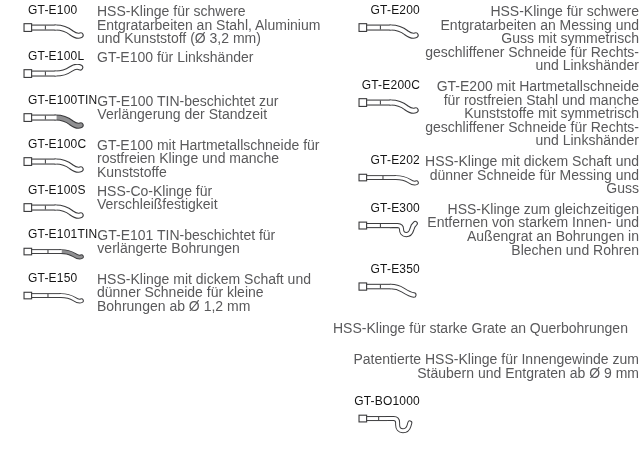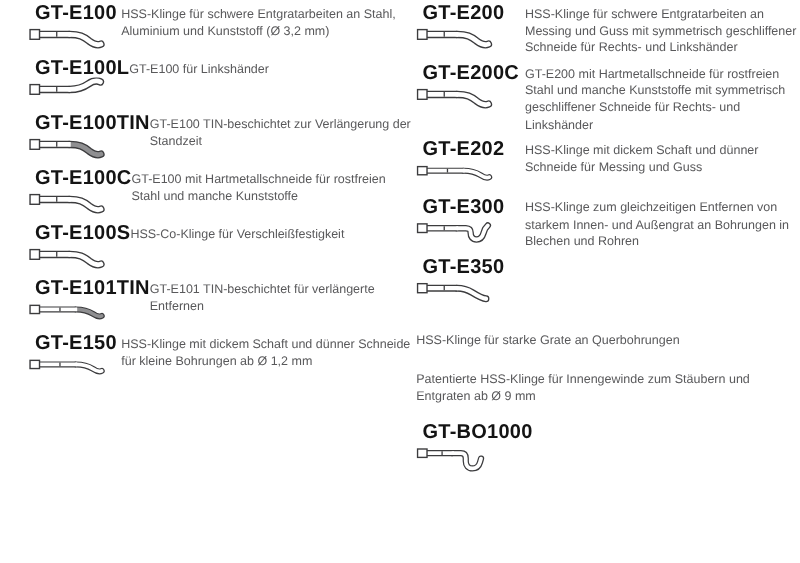--- a/index.html
+++ b/index.html
@@ -7,38 +7,38 @@
     width: 640px;
     height: 450px;
     position: relative;
     overflow: hidden;
     background: var(--bg, #ffffff);
     font-family: "Liberation Sans", sans-serif;
   }
   .catalog { position: absolute; inset: 0; }
   .col { position: absolute; top: 4px; }
   .col-left  { left: 23px;  width: 306px; }
-  .col-right { left: 333px; width: 306px; }
+  .col-right { left: 333px; width: 306px; text-align: right; }
   .row { display: flex; align-items: flex-start; }
   .col-left  .row { margin-bottom: 4px; min-height: 37px; }
   .col-right .row { margin-bottom: 6px; min-height: 37px; }
   .id-cell { flex: 0 0 74px; }
   .col-right .id-cell { flex: 0 0 87px; }
   .code {
-    font-weight: bold;
-    font-size: 16px;
+    font-weight: normal;
+    font-size: 12px;
     line-height: 13px;
     color: var(--code-color, #141414);
     padding-left: 5px;
     white-space: nowrap;
     letter-spacing: .2px;
   }
   .blade { margin-top: 1px; line-height: 0; }
   .desc {
-    font-size: 10px;
+    font-size: 14px;
     line-height: 13.6px;
     color: var(--desc-color, #59595b);
     padding-top: 1px;
   }
   .desc.mid { padding-top: 13px; }
 </style>
 </head>
 <body style="--bg: #ffffff; --code-color: #141414; --desc-color: #59595b;">
 
 <main class="catalog">
@@ -90,21 +90,21 @@
           <div class="code">GT-E100C</div>
           <div class="blade"><svg viewBox="0 0 72 30" width="62" height="26" aria-hidden="true">
               <path d="M38 11 C47 11 51 13 56 17 C60 20 63.5 21.5 67 20" fill="none" stroke="#3c3c3e" stroke-width="7" stroke-linecap="round" stroke-linejoin="round"></path>
               <path d="M10 11 H38" fill="none" stroke="#3c3c3e" stroke-width="7"></path>
               <path d="M38 11 C47 11 51 13 56 17 C60 20 63.5 21.5 67 20" fill="none" stroke="#ffffff" stroke-width="4.5" stroke-linecap="round" stroke-linejoin="round"></path>
               <path d="M10 11 H39" fill="none" stroke="#ffffff" stroke-width="4.5"></path>
               <line x1="26.0" y1="8.75" x2="26.0" y2="13.25" stroke="#3c3c3e" stroke-width="1.2"></line>
               <rect x="1.2" y="6.5" width="8.8" height="9.0" fill="#ffffff" stroke="#3c3c3e" stroke-width="1.3"></rect>
             </svg></div>
         </div>
-        <div class="desc">GT-E100 mit Hartmetallschneide für rostfreien Stahl und manche Kunststoffe</div>
+        <div class="desc">GT-E100 mit Hartmetallschneide für rostfreien Klinge und manche Kunststoffe</div>
       </div>
       <div class="row">
         <div class="id-cell">
           <div class="code">GT-E100S</div>
           <div class="blade"><svg viewBox="0 0 72 30" width="62" height="26" aria-hidden="true">
               <path d="M38 11 C47 11 51 13 56 17 C60 20 63.5 21.5 67 20" fill="none" stroke="#3c3c3e" stroke-width="7" stroke-linecap="round" stroke-linejoin="round"></path>
               <path d="M10 11 H38" fill="none" stroke="#3c3c3e" stroke-width="7"></path>
               <path d="M38 11 C47 11 51 13 56 17 C60 20 63.5 21.5 67 20" fill="none" stroke="#ffffff" stroke-width="4.5" stroke-linecap="round" stroke-linejoin="round"></path>
               <path d="M10 11 H39" fill="none" stroke="#ffffff" stroke-width="4.5"></path>
               <line x1="26.0" y1="8.75" x2="26.0" y2="13.25" stroke="#3c3c3e" stroke-width="1.2"></line>
@@ -118,21 +118,21 @@
           <div class="code">GT-E101TIN</div>
           <div class="blade"><svg viewBox="0 0 72 30" width="62" height="26" aria-hidden="true">
               <path d="M44 11 C51 11 55.5 12.5 59.5 15 C62.5 17 65.5 18.2 67.8 17" fill="none" stroke="#3c3c3e" stroke-width="5.6" stroke-linecap="round" stroke-linejoin="round"></path>
               <path d="M10 11 H44" fill="none" stroke="#3c3c3e" stroke-width="5.6"></path>
               <path d="M44 11 C51 11 55.5 12.5 59.5 15 C62.5 17 65.5 18.2 67.8 17" fill="none" stroke="#8f8f91" stroke-width="3.4" stroke-linecap="round" stroke-linejoin="round"></path>
               <path d="M10 11 H45" fill="none" stroke="#ffffff" stroke-width="3.4"></path>
               <line x1="29.0" y1="9.3" x2="29.0" y2="12.7" stroke="#3c3c3e" stroke-width="1.2"></line>
               <rect x="1.2" y="7.2" width="8.8" height="7.6" fill="#ffffff" stroke="#3c3c3e" stroke-width="1.3"></rect>
             </svg></div>
         </div>
-        <div class="desc">GT-E101 TIN-beschichtet für verlängerte Entfernen</div>
+        <div class="desc">GT-E101 TIN-beschichtet für verlängerte Bohrungen</div>
       </div>
       <div class="row">
         <div class="id-cell">
           <div class="code">GT-E150</div>
           <div class="blade"><svg viewBox="0 0 72 30" width="62" height="26" aria-hidden="true">
               <path d="M44 11 C51 11 55.5 12.5 59.5 15 C62.5 17 65.5 18.2 67.8 17" fill="none" stroke="#3c3c3e" stroke-width="5.6" stroke-linecap="round" stroke-linejoin="round"></path>
               <path d="M10 11 H44" fill="none" stroke="#3c3c3e" stroke-width="5.6"></path>
               <path d="M44 11 C51 11 55.5 12.5 59.5 15 C62.5 17 65.5 18.2 67.8 17" fill="none" stroke="#ffffff" stroke-width="3.4" stroke-linecap="round" stroke-linejoin="round"></path>
               <path d="M10 11 H45" fill="none" stroke="#ffffff" stroke-width="3.4"></path>
               <line x1="29.0" y1="9.3" x2="29.0" y2="12.7" stroke="#3c3c3e" stroke-width="1.2"></line>

